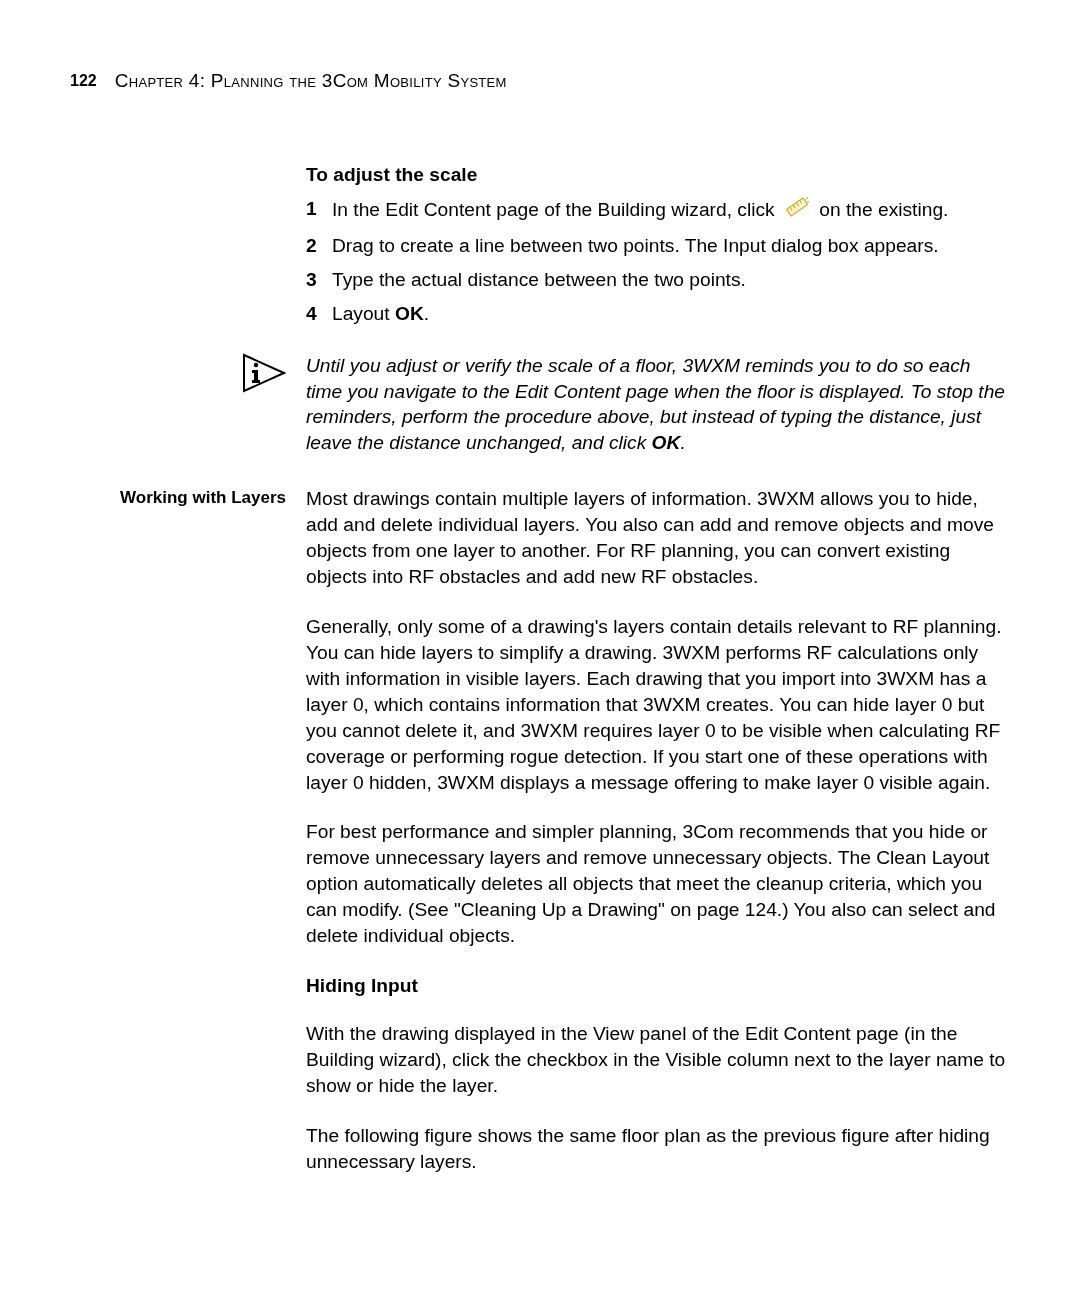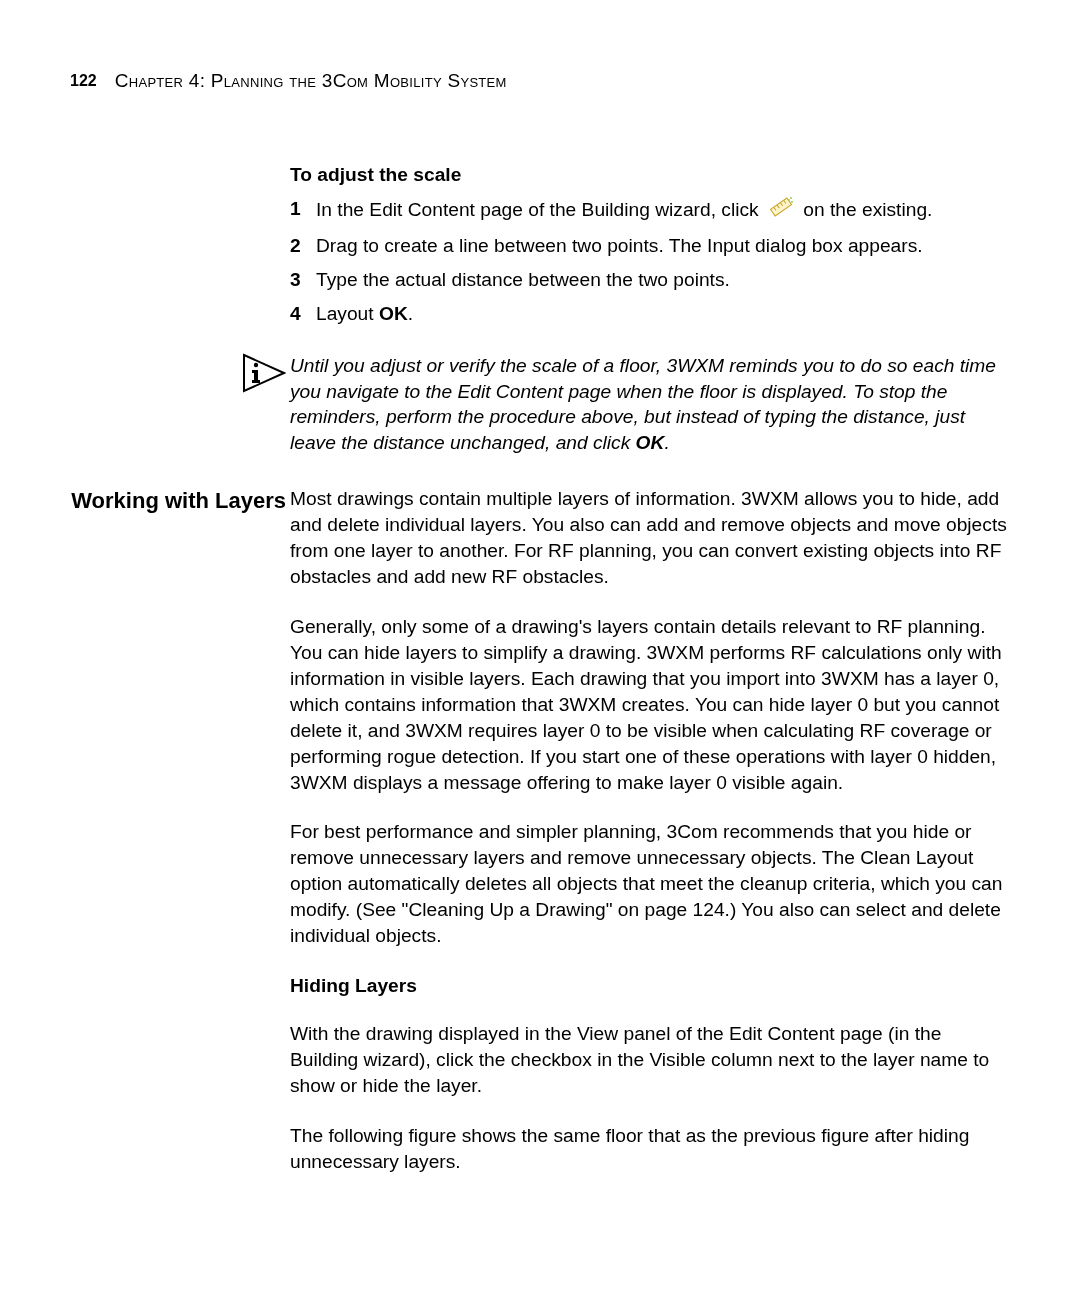--- a/index.html
+++ b/index.html
@@ -24,35 +24,35 @@
     font-weight: 700;
     font-size: 16px;
   }
   .chapter {
     font-size: 19px;
     font-variant: small-caps;
     letter-spacing: 0.3px;
   }
   .content-row {
     display: flex;
-    gap: 4px;
+    gap: 20px;
   }
   .left-col {
     width: 216px;
     flex: 0 0 216px;
     position: relative;
   }
   .right-col {
     flex: 1;
     font-size: 19.2px;
     line-height: 1.35;
   }
   .section-title {
     font-weight: 700;
-    font-size: 22px;
+    font-size: 17px;
     text-align: right;
     margin-top: 2px;
   }
   .info-icon {
     width: 44px;
     height: 40px;
     position: absolute;
     right: 0;
   }
   .subhead {
@@ -161,19 +161,19 @@
 
   <div class="content-row">
     <div class="left-col">
       <div class="section-title">Working with Layers</div>
     </div>
     <div class="right-col">
       <div class="para">Most drawings contain multiple layers of information. 3WXM allows you to hide, add and delete individual layers. You also can add and remove objects and move objects from one layer to another. For RF planning, you can convert existing objects into RF obstacles and add new RF obstacles.</div>
       <div class="para">Generally, only some of a drawing's layers contain details relevant to RF planning. You can hide layers to simplify a drawing. 3WXM performs RF calculations only with information in visible layers. Each drawing that you import into 3WXM has a layer 0, which contains information that 3WXM creates. You can hide layer 0 but you cannot delete it, and 3WXM requires layer 0 to be visible when calculating RF coverage or performing rogue detection. If you start one of these operations with layer 0 hidden, 3WXM displays a message offering to make layer 0 visible again.</div>
       <div class="para">For best performance and simpler planning, 3Com recommends that you hide or remove unnecessary layers and remove unnecessary objects. The Clean Layout option automatically deletes all objects that meet the cleanup criteria, which you can modify. (See "Cleaning Up a Drawing" on page 124.) You also can select and delete individual objects.</div>
 
-      <div class="subhead">Hiding Layers</div>
+      <div class="subhead">Hiding Input</div>
       <div class="para" style="margin-top:22px;">With the drawing displayed in the View panel of the Edit Content page (in the Building wizard), click the checkbox in the Visible column next to the layer name to show or hide the layer.</div>
-      <div class="para">The following figure shows the same floor that as the previous figure after hiding unnecessary layers.</div>
+      <div class="para">The following figure shows the same floor plan as the previous figure after hiding unnecessary layers.</div>
     </div>
   </div>
 
 </div>
 
 </body></html>

